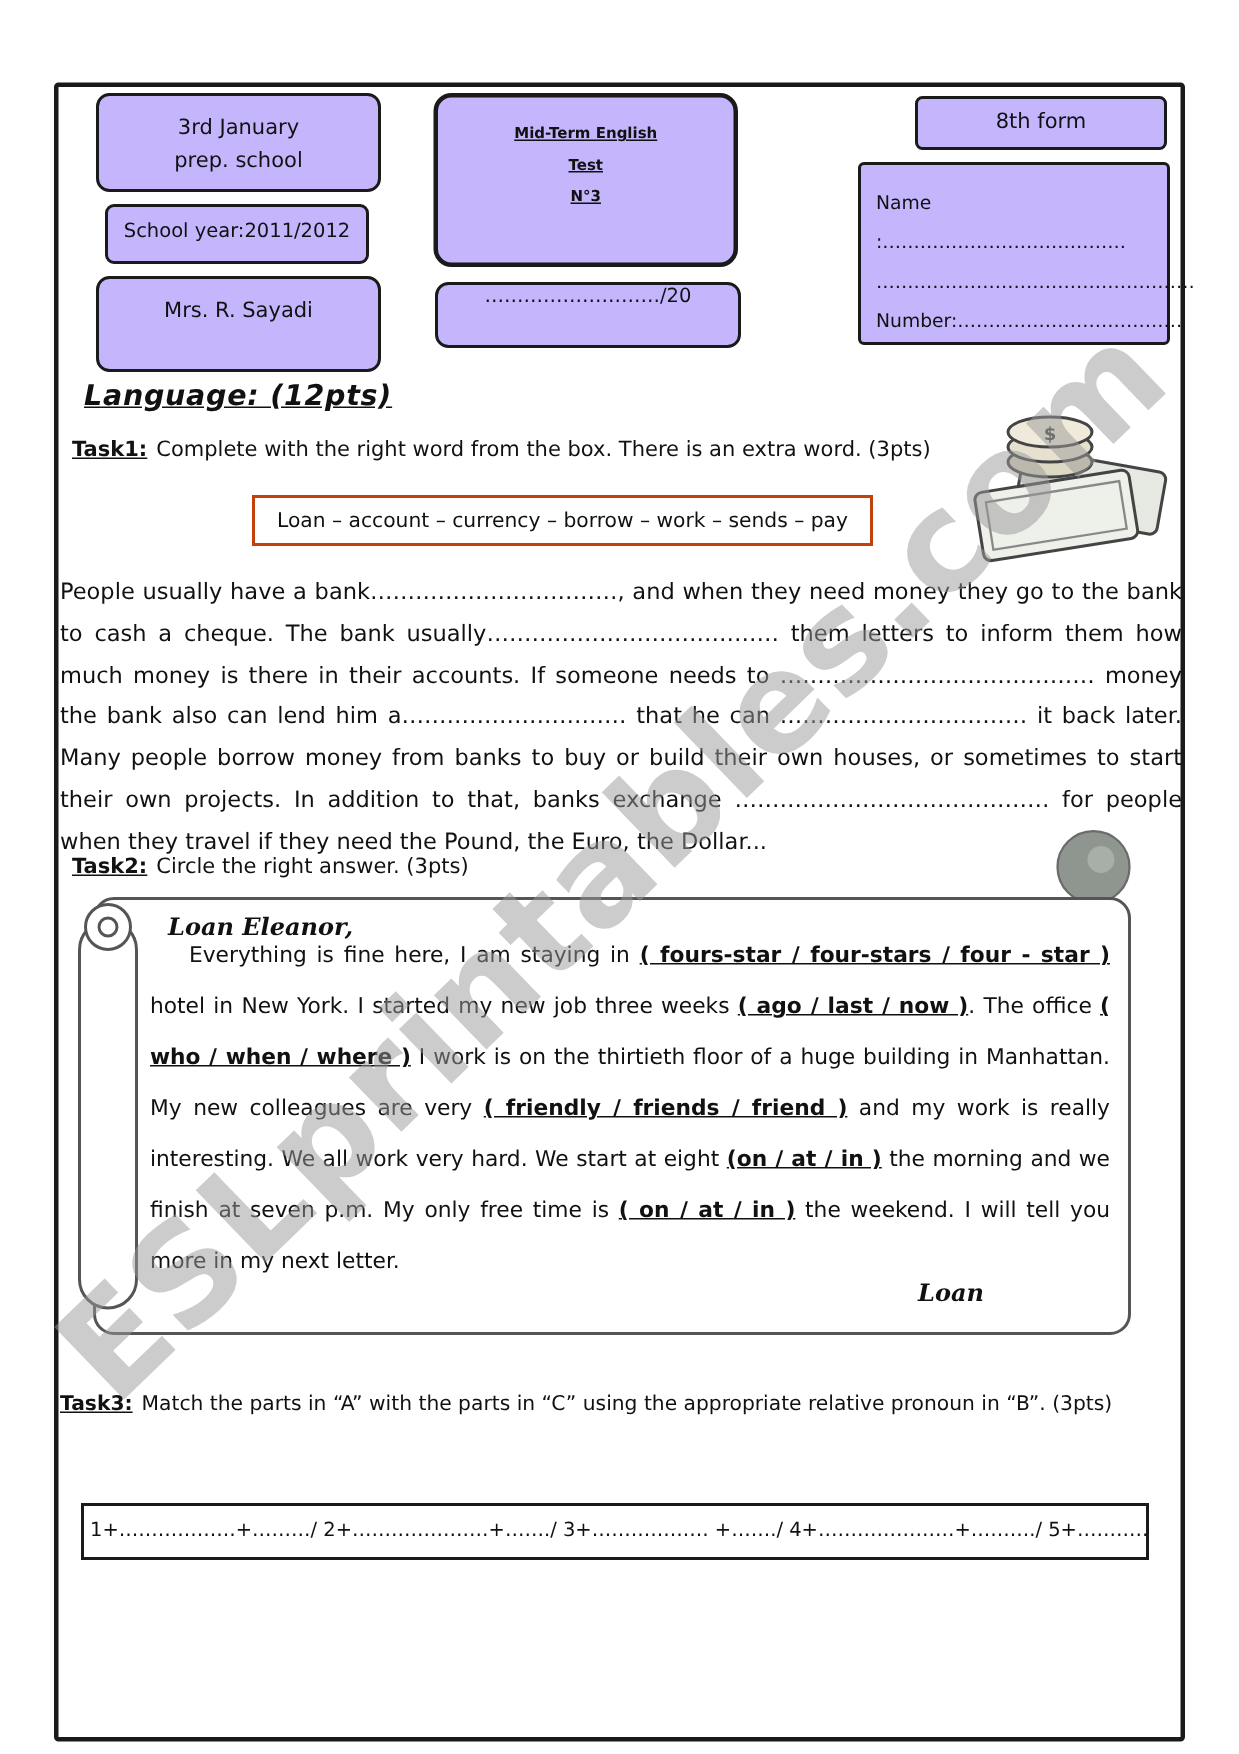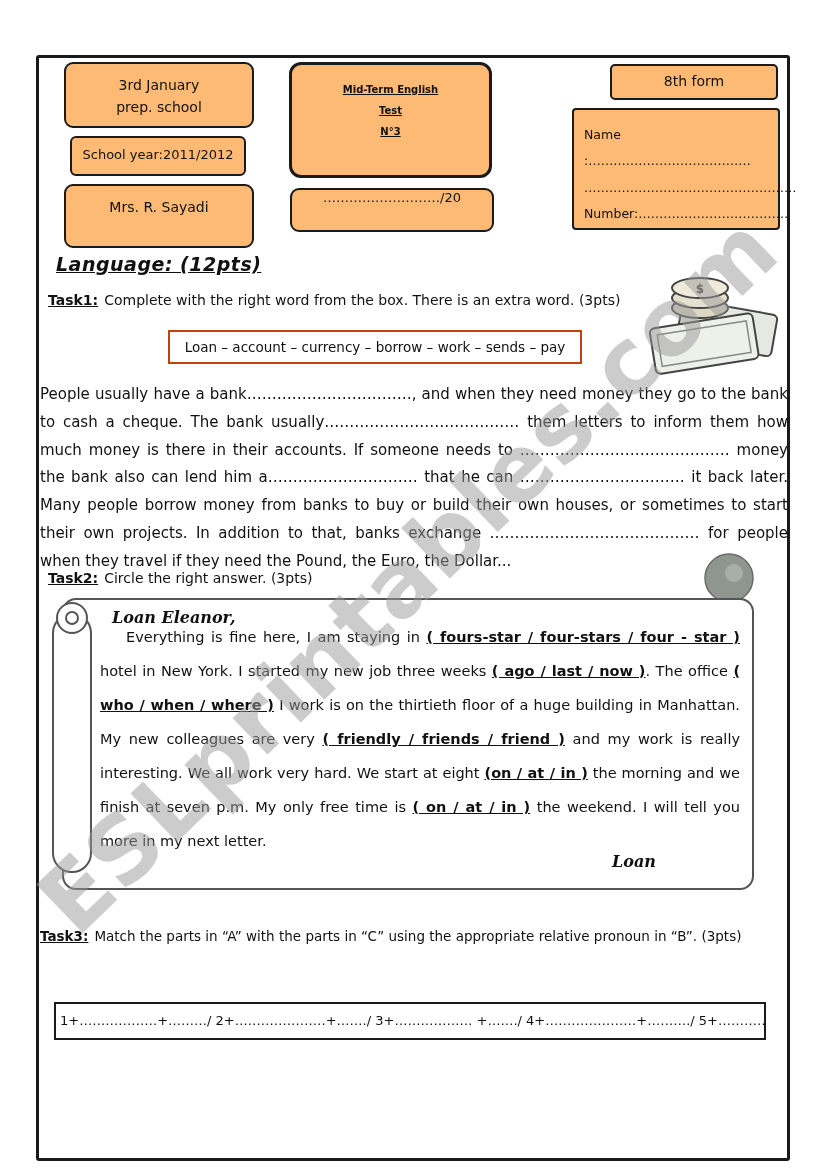--- a/index.html
+++ b/index.html
@@ -4,21 +4,21 @@
 <style>
   html,body { margin:0; padding:0; background:#ffffff; }
   .page {
     position:relative; width:826px; height:1169px; background:#fff;
     font-family:"DejaVu Sans", sans-serif; color:#111; overflow:hidden;
   }
   .frame {
     position:absolute; left:36px; top:55px; width:748px; height:1100px;
     border:3px solid #1a1a1a; border-radius:3px;
   }
-  .hbox { position:absolute; border:2px solid #1a1a1a; border-radius:9px; background:#fdba74; box-sizing:border-box; }
+  .hbox { position:absolute; border:2px solid #1a1a1a; border-radius:9px; background:#c4b5fd; box-sizing:border-box; }
   .center { text-align:center; }
 
   .box-date { left:64px; top:62px; width:190px; height:66px; font-size:14px; padding-top:10px; line-height:1.6; }
   .box-year { left:70px; top:136px; width:176px; height:40px; font-size:13px; padding-top:9px; border-radius:6px; }
   .box-teacher { left:64px; top:184px; width:190px; height:64px; font-size:14px; padding-top:13px; }
   .box-title { left:289px; top:62px; width:203px; height:116px; border-width:3px; border-radius:12px; font-size:10px; padding-top:14px; line-height:2.1; }
   .box-title div { font-weight:bold; text-decoration:underline; }
   .box-score { left:290px; top:188px; width:204px; height:44px; font-size:13px; padding-top:0; }
   .box-form { left:610px; top:64px; width:168px; height:36px; font-size:14px; padding-top:7px; border-radius:5px; }
   .box-name { left:572px; top:108px; width:208px; height:122px; font-size:12.5px; padding:12px 8px 0 10px; line-height:2.1; border-radius:4px; }

